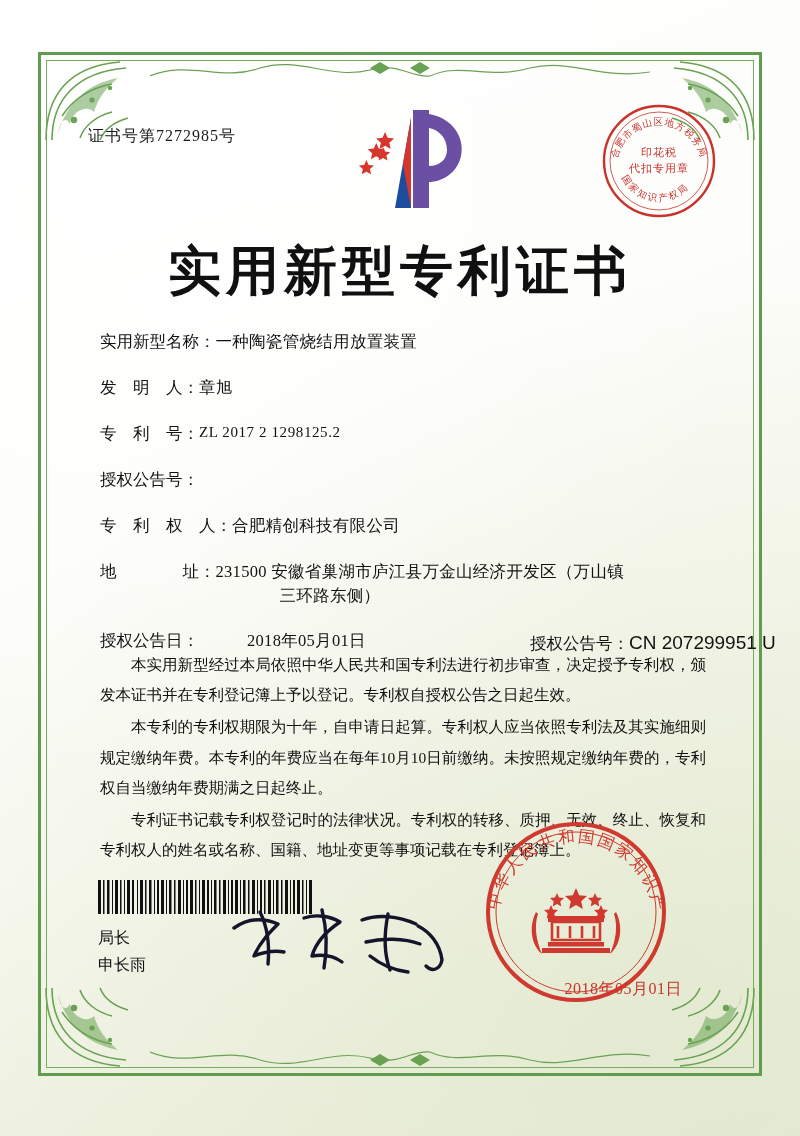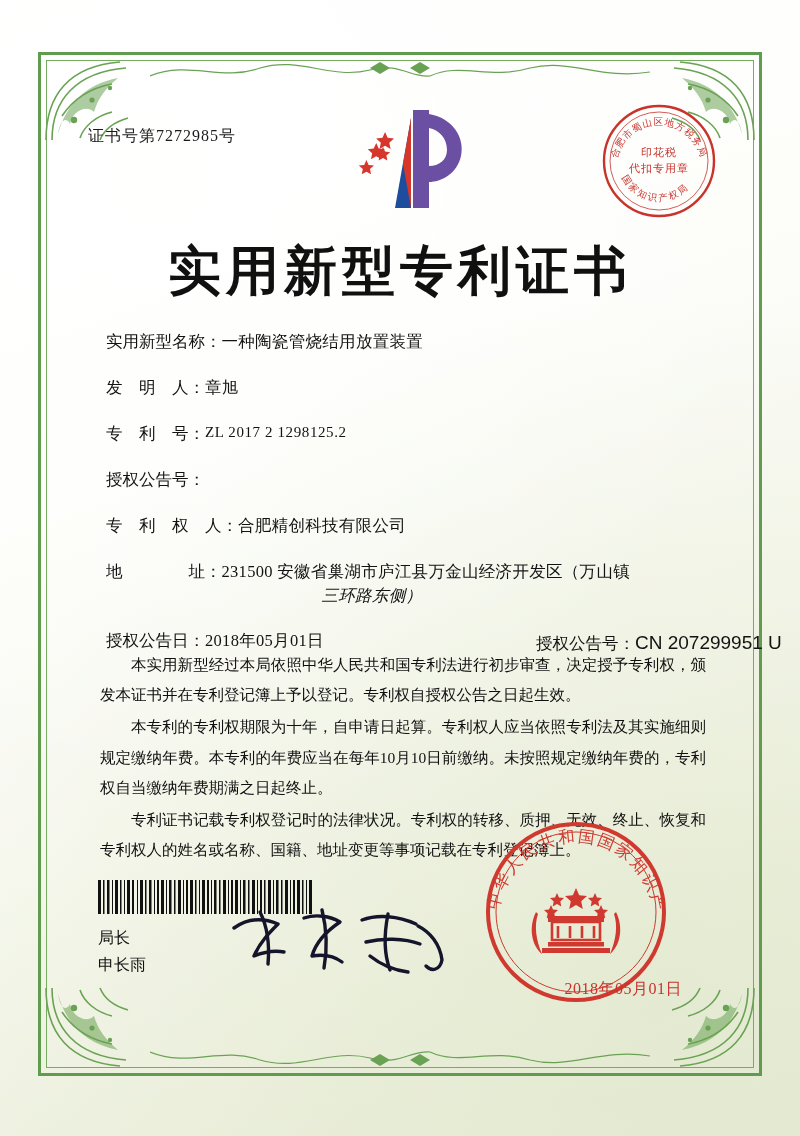--- a/index.html
+++ b/index.html
@@ -119,21 +119,21 @@
     font-size: 53px;
     letter-spacing: 5px;
     font-weight: bold;
     color: #101010;
     font-family: "Liberation Serif", "DejaVu Serif", serif;
   }
 
   .fields {
     position: absolute;
     top: 240px;
-    left: 36px;
+    left: 30px;
     right: 10px;
   }
   .field-row {
     display: flex;
     align-items: flex-start;
     margin-bottom: 22px;
     font-size: 16.5px;
     color: #121212;
     line-height: 1.45;
   }
@@ -157,22 +157,21 @@
     left: 430px;
     font-size: 16.5px;
     color: #121212;
     white-space: nowrap;
   }
   .notice-col .mono {
     font-family: Liberation Sans, sans-serif;
     font-size: 19px;
   }
   .addr-second {
-    margin-left: 100px;
-    font-style: italic;
+    margin-left: 64px;
   }
 
   .paragraphs {
     position: absolute;
     top: 560px;
     left: 30px;
     right: 24px;
     font-size: 15.5px;
     line-height: 1.95;
     color: #101010;
@@ -381,21 +380,21 @@
 
       <div class="field-row">
         <span class="field-label">地　　　　址：</span>
         <span class="field-value">
           <span>231500 安徽省巢湖市庐江县万金山经济开发区（万山镇</span>
           <br>
           <span class="addr-second">三环路东侧）</span>
         </span>
       </div>
 
-      <div class="field-row two-col" style="position:relative;">
+      <div class="field-row two-col" style="position:relative;gap:48px;">
         <span class="field-label">授权公告日：</span>
         <span class="field-value">2018年05月01日</span>
         <span class="notice-col">
           <span>授权公告号：</span><span class="mono">CN 207299951 U</span>
         </span>
       </div>
 
     </div>
 
     <div class="paragraphs">

